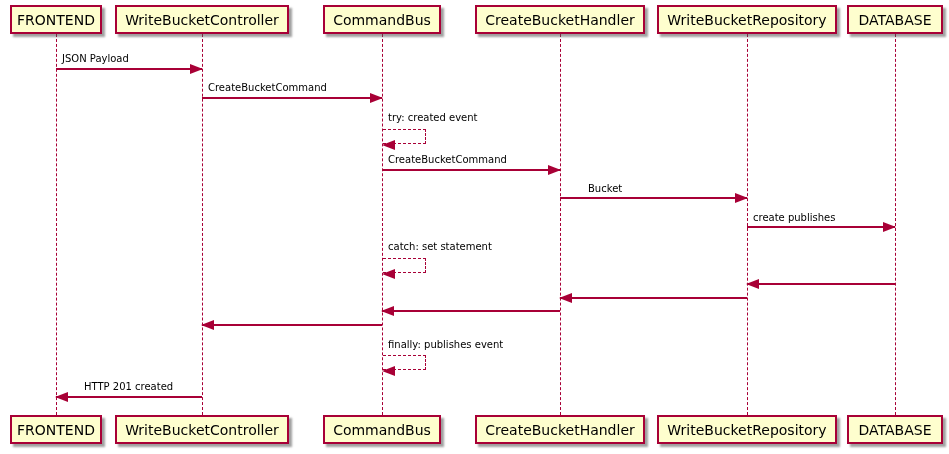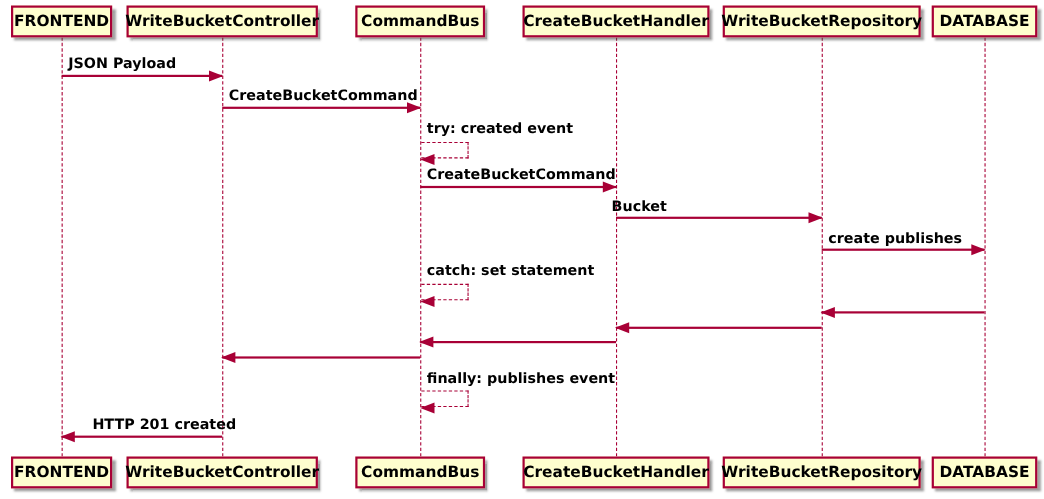--- a/index.html
+++ b/index.html
@@ -13,21 +13,20 @@
     background: var(--background);
     font-family: "DejaVu Sans", "Liberation Sans", sans-serif;
     color: var(--text);
   }
   .stage {
     position: relative;
     width: 949px;
     height: 454px;
     background: var(--background);
     overflow: hidden;
-    font-weight: bold;
   }
   .pbox {
     position: absolute;
     height: 25px;
     background: var(--box-fill);
     border: 2px solid var(--border);
     box-shadow: 3px 3px 2px rgba(80,80,80,0.55);
     display: flex;
     align-items: center;
     justify-content: center;
@@ -35,21 +34,21 @@
     color: var(--text);
     white-space: nowrap;
   }
   .lifeline {
     position: absolute;
     width: 0;
     border-left: 1px dashed var(--border);
   }
   .msg-label {
     position: absolute;
-    font-size: 13px;
+    font-size: 10px;
     color: var(--text);
     white-space: nowrap;
     line-height: 16px;
   }
   .arrow {
     position: absolute;
     height: 0;
     border-top: 2px solid var(--border);
   }
   .head {
@@ -138,21 +137,21 @@
   </div>
 
   <div>
     <div class="msg-label" style="left:388px; top:152px">CreateBucketCommand</div>
     <div class="arrow" style="left:382px; top:169px; width:178px">
         <i class="head right"></i>
       </div>
   </div>
 
   <div>
-    <div class="msg-label" style="left:556px; top:181px">Bucket</div>
+    <div class="msg-label" style="left:588px; top:181px">Bucket</div>
     <div class="arrow" style="left:560px; top:197px; width:187px">
         <i class="head right"></i>
       </div>
   </div>
 
   <div>
     <div class="msg-label" style="left:753px; top:210px">create publishes</div>
     <div class="arrow" style="left:747px; top:226px; width:148px">
         <i class="head right"></i>
       </div>

